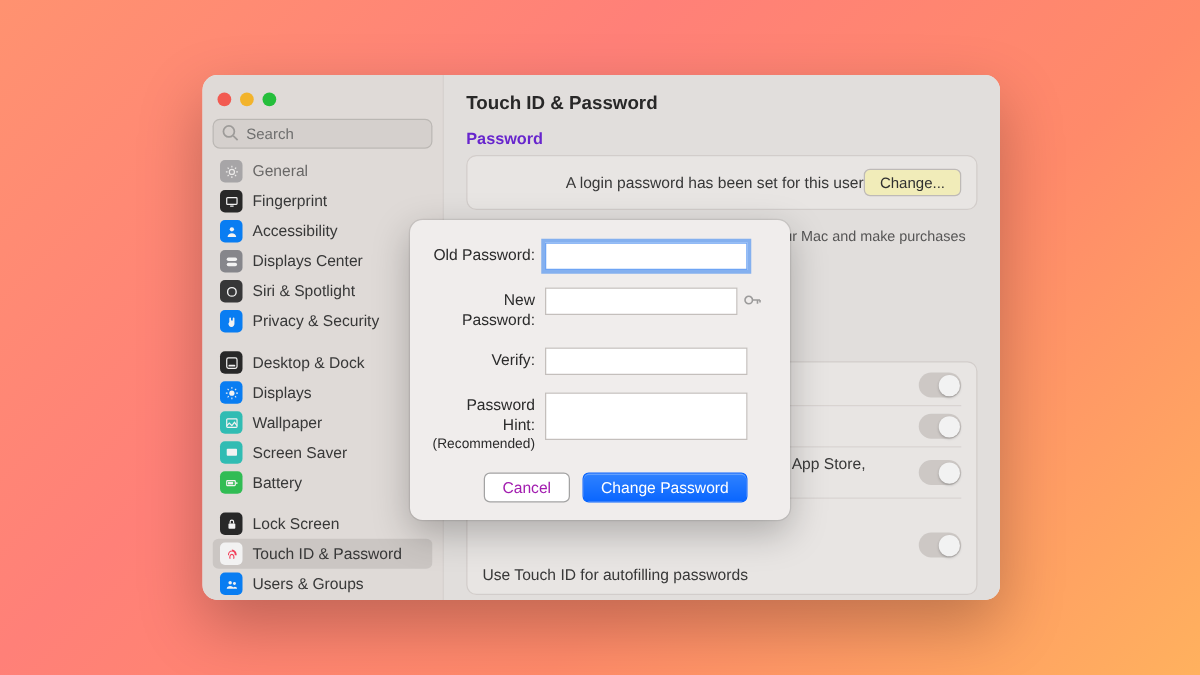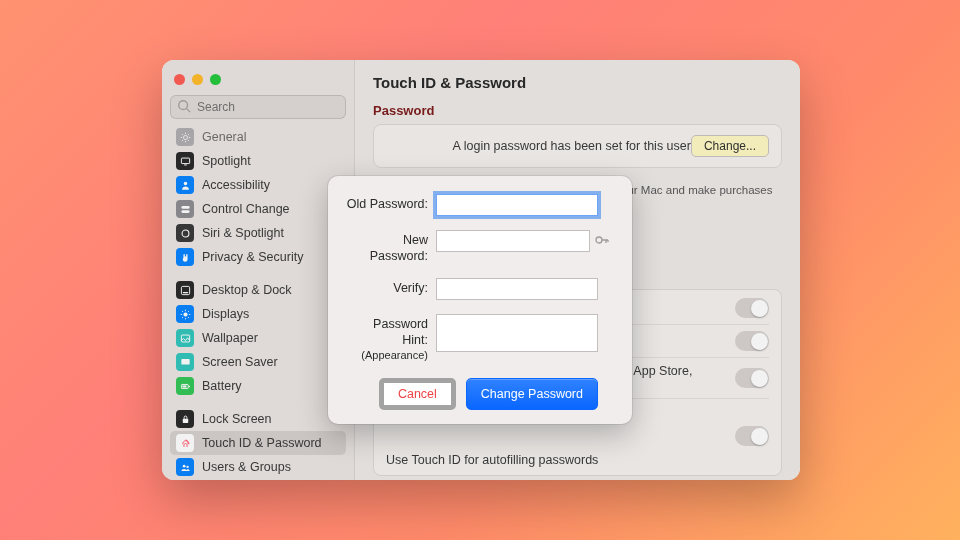--- a/index.html
+++ b/index.html
@@ -28,21 +28,21 @@
   }
   .sidebar-scroll { flex:1; overflow:hidden; font-size:12.5px; color:#3b3b3b; }
   .sb-item { display:flex; align-items:center; gap:8px; height:24px; padding:0 6px; border-radius:5px; cursor:default;}
   .sb-item.selected { background:#d6d1ce; }
   .sb-icon { width:18px; height:18px; border-radius:4px; display:flex; align-items:center; justify-content:center; flex-shrink:0;}
   .sb-icon svg { width:11px; height:11px; }
   .sb-sep { height:9px; }
   .sb-item.cut { opacity:.7; }
   .sb-item.cut .sb-icon{ opacity:.9;}
   .main h1 { font-size:15px; font-weight:700; color:#2b2b2b; margin-bottom:12px;}
-  .main h2 { font-size:13px; font-weight:700; color:#7f1d1d; margin-bottom:6px;}
+  .main h2 { font-size:13px; font-weight:700; color:#6d28d9; margin-bottom:6px;}
   .card { background:#f5f2f0; border:1px solid #ded9d6; border-radius:8px; padding:10px 12px; margin-bottom:14px;}
   .row { display:flex; align-items:center; justify-content:space-between; font-size:12.5px; color:#3b3b3b; padding:6px 0;}
   .row + .row { border-top:1px solid #e5e0dd; }
   .mac-btn { font-size:12px; padding:3px 12px; border-radius:5px; background:#fef9c3; border:1px solid #c9c4c1; color:#333; }
   .desc { font-size:11.5px; color:#5a5a5a; line-height:1.45; margin-bottom:10px;}
   .fp-row { display:flex; gap:18px; margin:6px 0 4px 0;}
   .fp-item { display:flex; flex-direction:column; align-items:center; gap:6px; font-size:11px; color:#555;}
   .fp-circle { width:42px; height:42px; border-radius:50%; background:#e7e2df; border:1px solid #d8d3d0; display:flex; align-items:center; justify-content:center;}
   .fp-circle.add { font-size:22px; color:#777; font-weight:300;}
   .toggle { width:34px; height:20px; border-radius:10px; background:#d8d3d0; position:relative; flex-shrink:0;}
@@ -65,21 +65,21 @@
   .form-label .sub { display:block; font-size:11px; color:#2b2b2b;}
   .form-field { flex:1; position:relative; }
   .form-field input, .form-field textarea {
     width:100%; font-size:12.5px; padding:3px 6px; border:1px solid #c4bfbc;
     background:#fff; border-radius:0; outline:none;
   }
   .form-field textarea { height:38px; resize:none; font-family:inherit;}
   .form-field input.focused { box-shadow: 0 0 0 3px rgba(0,103,244,0.45); border-color:#6ea4f4;}
   .key-hint { position:absolute; right:-20px; top:2px; width:16px; height:16px; opacity:.6;}
   .btn-row { display:flex; justify-content:flex-end; gap:10px;}
-  .btn { font-size:12.5px; padding:4px 14px; border-radius:5px; border:5px solid #a3a3a3; background:#fff; color:#ef4444;}
+  .btn { font-size:12.5px; padding:4px 14px; border-radius:5px; border:1px solid #a3a3a3; background:#fff; color:#a21caf;}
   .btn.primary { background:linear-gradient(#2f82ff,#0a66ff); border:1px solid #0a66ff; color:#fff; font-weight:500; box-shadow: inset 0 1px 0 rgba(255,255,255,0.25);}
 </style>
 </head>
 <body>
 
 <div class="window">
   <div class="sidebar">
     <div class="traffic">
       <div class="dot r"></div>
       <div class="dot y"></div>
@@ -102,39 +102,39 @@
           </div>
           <span>General</span>
         </div>
         <div class="sb-item">
           <div class="sb-icon" style="background: rgb(43, 43, 43);">
             <svg viewBox="0 0 16 16">
               <rect x="2" y="3" width="12" height="8" rx="1" fill="none" stroke="#fff" stroke-width="1.4"></rect>
               <path d="M6 13h4" stroke="#fff" stroke-width="1.4"></path>
             </svg>
           </div>
-          <span>Spotlight</span>
+          <span>Fingerprint</span>
         </div>
         <div class="sb-item">
           <div class="sb-icon" style="background: rgb(10, 132, 255);">
             <svg viewBox="0 0 16 16">
               <circle cx="8" cy="5" r="2.5" fill="#fff"></circle>
               <path d="M3 14c0-3 2.5-4.5 5-4.5s5 1.5 5 4.5" fill="#fff"></path>
             </svg>
           </div>
           <span>Accessibility</span>
         </div>
         <div class="sb-item">
           <div class="sb-icon" style="background: rgb(142, 142, 147);">
             <svg viewBox="0 0 16 16">
               <rect x="2" y="3" width="12" height="4" rx="2" fill="#fff"></rect>
               <rect x="2" y="9" width="12" height="4" rx="2" fill="#fff"></rect>
             </svg>
           </div>
-          <span>Control Change</span>
+          <span>Displays Center</span>
         </div>
         <div class="sb-item">
           <div class="sb-icon" style="background: rgb(58, 58, 60);">
             <svg viewBox="0 0 16 16">
               <circle cx="8" cy="8" r="5" fill="none" stroke="#fff" stroke-width="1.6"></circle>
             </svg>
           </div>
           <span>Siri &amp; Spotlight</span>
         </div>
         <div class="sb-item">
@@ -292,21 +292,21 @@
   </div>
   <div class="form-row">
     <div class="form-label">Verify:</div>
     <div class="form-field">
       <input type="password" value="" style="">
     </div>
   </div>
   <div class="form-row hint-row">
     <div class="form-label">
       <span>Password Hint:</span>
-      <span class="sub">(Appearance)</span>
+      <span class="sub">(Recommended)</span>
     </div>
     <div class="form-field">
       <textarea style=""></textarea>
     </div>
   </div>
   <div class="btn-row">
     <button class="btn">Cancel</button>
     <button class="btn primary">Change Password</button>
   </div>
 </div>

